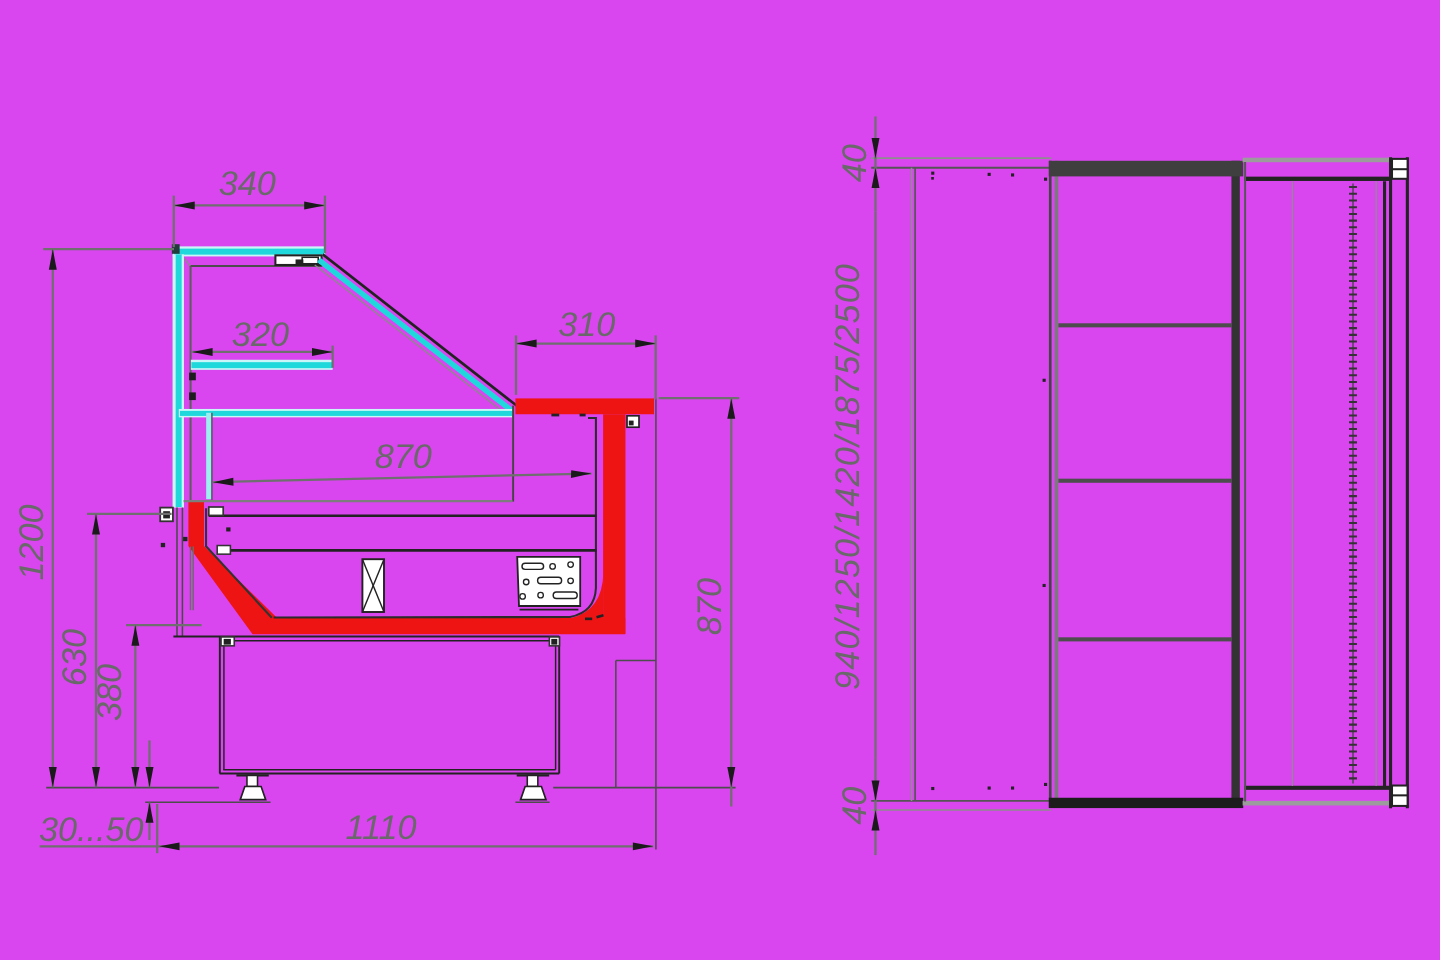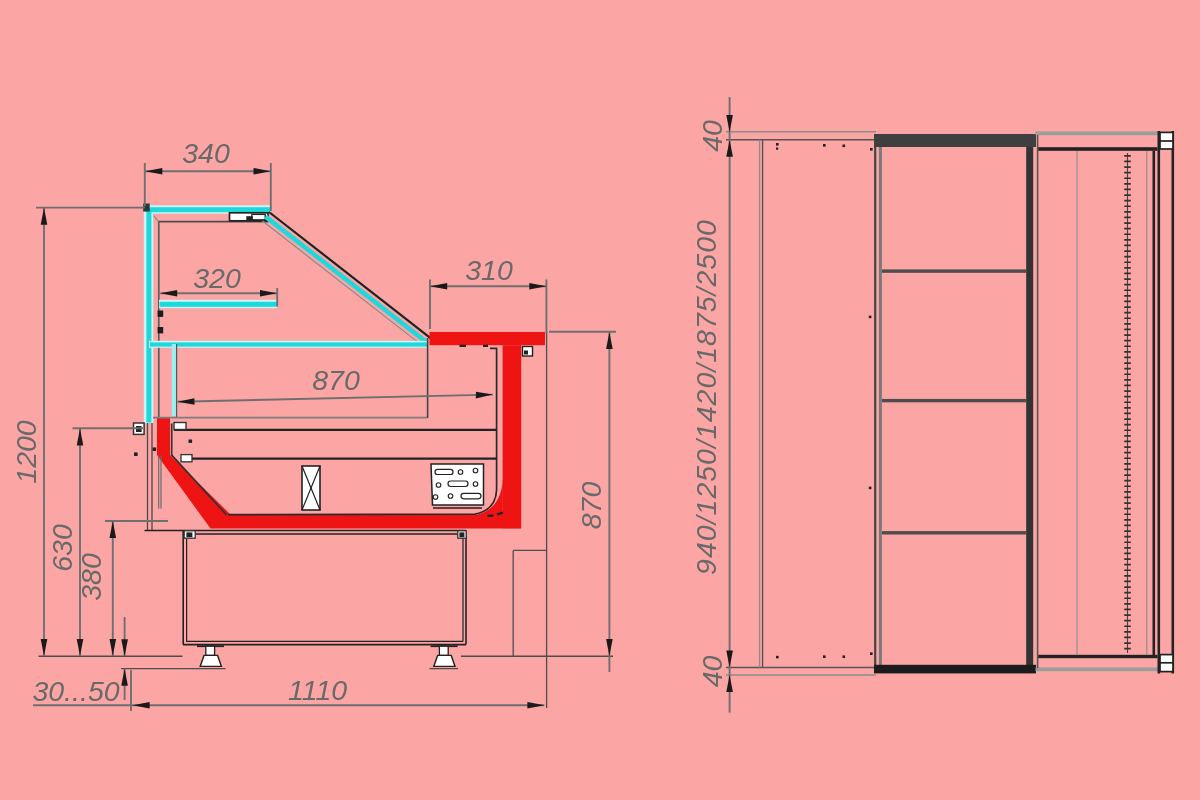--- a/index.html
+++ b/index.html
@@ -1,16 +1,16 @@
 <!DOCTYPE html>
 <html><head>
 <meta charset="utf-8">
 <style>
   html,body{margin:0;padding:0;background:#ffffff;}
-  .page{width:1200px;height:800px;position:relative;background:#fca5a5;overflow:hidden;}
+  .page{width:1200px;height:800px;position:relative;background:#d946ef;overflow:hidden;}
   svg text{font-family:"Liberation Sans",sans-serif;font-style:italic;fill:#696969;}
 </style>
 </head>
 <body>
 <div class="page">
 <svg width="1200" height="800" viewBox="0 0 1200 800">
 
 <rect x="144" y="205.3" width="127" height="8.4" fill="#c9f6f7"></rect>
 
 <rect x="145" y="207.2" width="125" height="5" fill="#1fd8dc"></rect>

